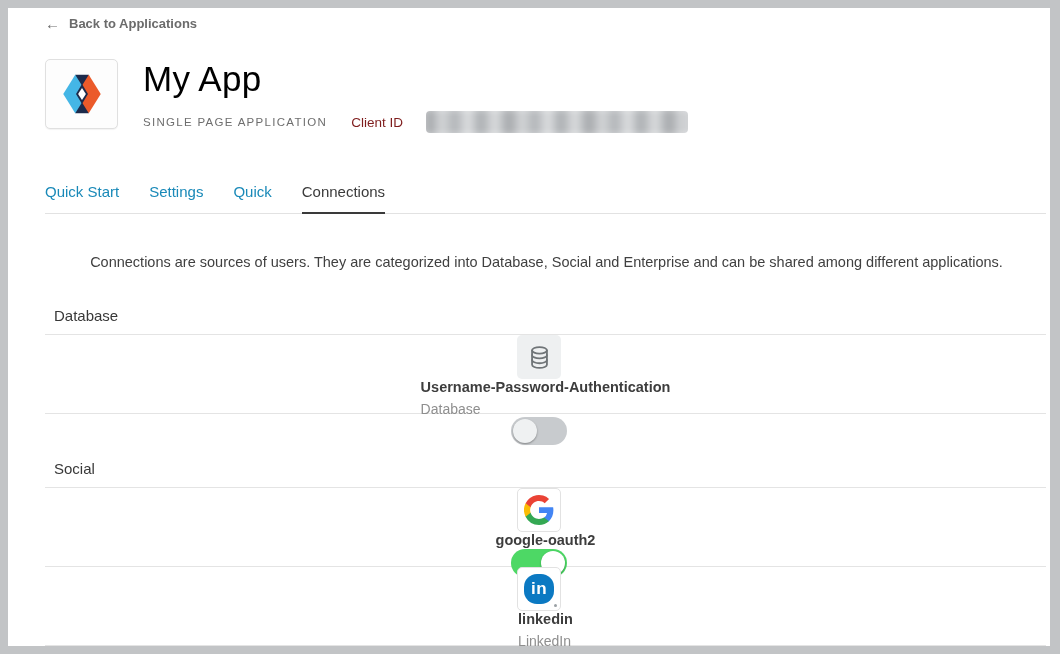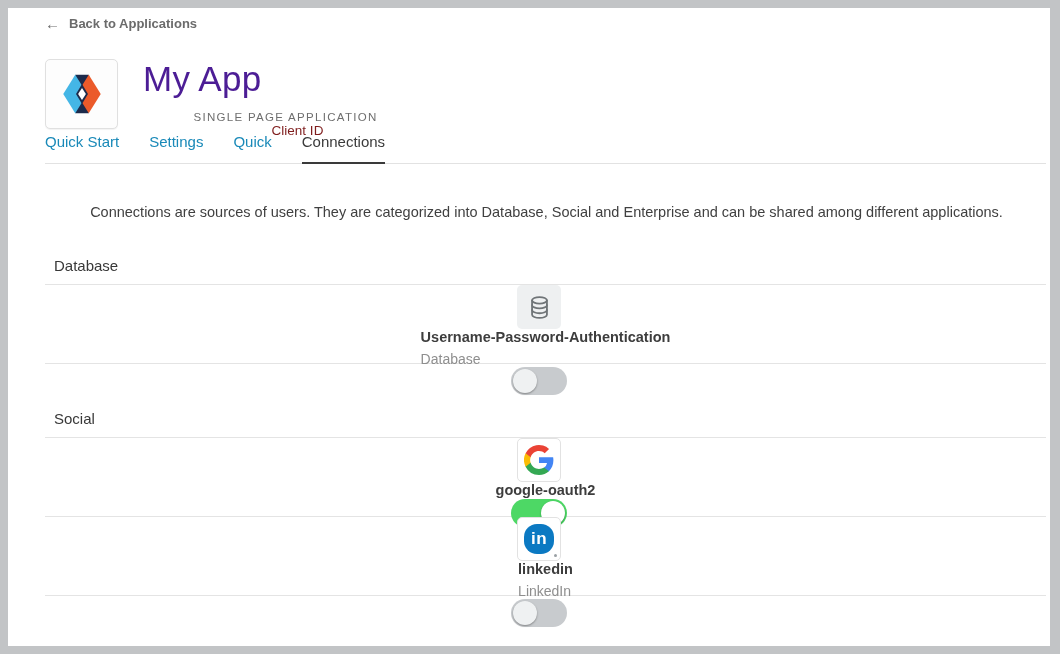--- a/index.html
+++ b/index.html
@@ -34,43 +34,43 @@
   .logo-card {
     width: 73px; height: 70px; flex: none;
     border: 1px solid #e0e0e0; border-radius: 5px;
     background: #fdfdfd;
     display: flex; align-items: center; justify-content: center;
     box-shadow: 0 1px 1px rgba(0,0,0,0.05);
   }
   .head-right { margin-left: 25px; }
   .app-title {
     margin: 0; font-size: 35px; font-weight: 400;
-    color: #4c1d95; line-height: 40px; letter-spacing: 0.3px;
-  }
-  .app-meta { display: flex; align-items: center; margin-top: 12px; height: 22px; flex-direction: column; }
+    color: #000000; line-height: 40px; letter-spacing: 0.3px;
+  }
+  .app-meta { display: flex; align-items: center; margin-top: 12px; height: 22px; }
   .app-type {
     font-size: 11.5px; letter-spacing: 1.3px;
     color: #6e6e6e; font-weight: 500;
   }
   .cid-label { margin-left: 24px; font-size: 13.5px; color: #7f1d1d; }
   .redacted {
     margin-left: 23px; width: 262px; height: 22px;
     border-radius: 4px; overflow: hidden; position: relative;
   }
   .redacted::before {
     content: ""; position: absolute; inset: -4px;
     background: repeating-linear-gradient(90deg,
       #a9acaf 0 14px, #d3d5d7 14px 26px, #b5b8bb 26px 40px,
       #dcdee0 40px 52px, #afb2b5 52px 66px, #d7d9db 66px 80px);
     filter: blur(5px);
   }
 
   
   .tabs {
-    display: flex; margin-right: 4px;
+    display: flex; margin-top: 50px; margin-right: 4px;
     border-bottom: 1px solid #e2e2e2;
   }
   .tab {
     font-size: 15px; color: #1989b8; line-height: 17px;
     padding-bottom: 13px; margin-right: 30px;
     position: relative; cursor: pointer;
   }
   .tab.active { color: #3b3b3b; }
   .tab.active::after {
     content: ""; position: absolute; left: 0; right: 0; bottom: -1px;

